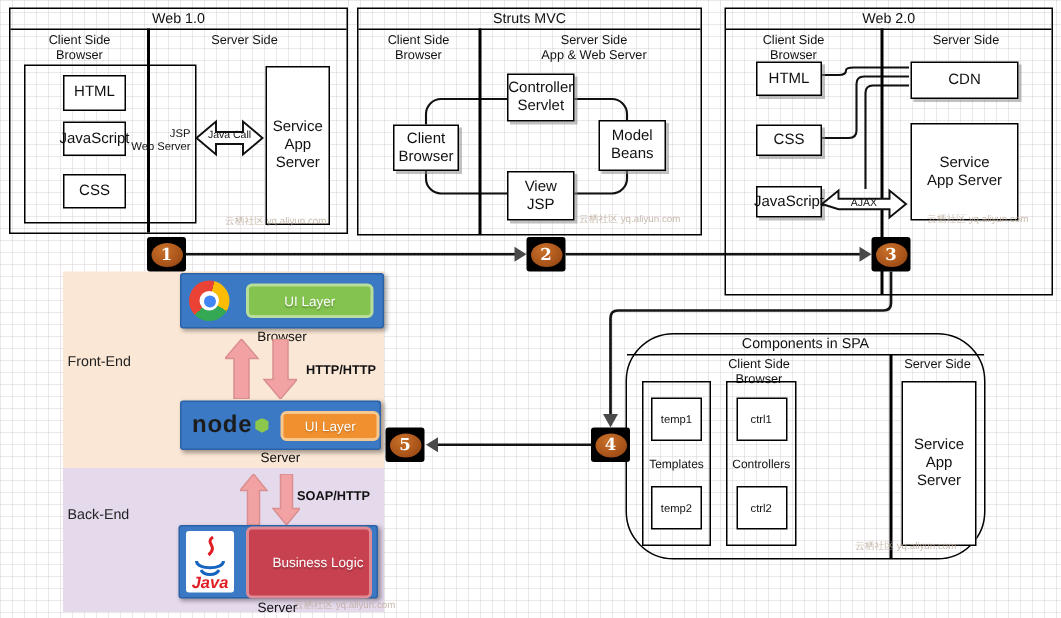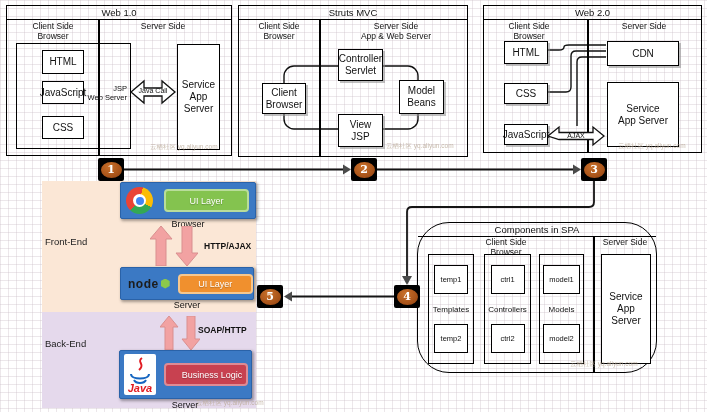--- a/index.html
+++ b/index.html
@@ -54,21 +54,21 @@
   .red{background:#c84150;border:2px solid #de8b94;}
   .caption{position:absolute;font-size:9px;color:#111;text-align:center;z-index:2;}
   .biglabel{position:absolute;font-size:8.5px;font-weight:bold;color:#111;z-index:2;}
   
   .chrome{width:27px;height:27px;border-radius:50%;position:relative;flex:none;
           background:conic-gradient(from -135deg,#ea4335 0deg 150deg,#fbbc05 150deg 255deg,#34a853 255deg 360deg);}
   .chrome .w{position:absolute;left:7px;top:7px;width:13px;height:13px;border-radius:50%;background:#fff;}
   .chrome .b{position:absolute;left:9.5px;top:9.5px;width:8px;height:8px;border-radius:50%;background:#4285f4;}
   
   .nodelogo{display:flex;align-items:center;gap:2px;margin-left:7px;}
-  .nodelogo .txt{font-weight:bold;font-size:12px;color:#1c1c1c;letter-spacing:.5px;}
+  .nodelogo .txt{font-weight:bold;font-size:16px;color:#1c1c1c;letter-spacing:.5px;}
   .hex{width:9px;height:10px;background:#8cc84b;
        clip-path:polygon(50% 0%,100% 25%,100% 75%,50% 100%,0% 75%,0% 25%);}
   
   .javapanel{width:32px;height:41px;background:#fff;border-radius:2px;margin-left:4px;flex:none;
              display:flex;align-items:flex-end;justify-content:center;}
   
   .spacol{position:absolute;border:1.2px solid #000;box-sizing:border-box;z-index:2;
           display:flex;flex-direction:column;align-items:center;justify-content:space-between;
           padding:10px 0;background:transparent;}
   .spacol .item{width:34px;height:29px;border:1.2px solid #000;background:#fff;box-sizing:border-box;
@@ -126,21 +126,21 @@
   <div class="box shadow preline" style="left:23px;top:77px;width:44px;height:31px;">Client
 Browser</div>
   <div class="box shadow preline" style="left:160px;top:74px;width:45px;height:34px;">Model
 Beans</div>
   <div class="box shadow preline" style="left:99px;top:43px;width:45px;height:32px;">Controller
 Servlet</div>
   <div class="box shadow preline" style="left:99px;top:108px;width:45px;height:33px;">View
 JSP</div>
 </div>
 
-<div class="panel" style="left:483px;top:5px;width:219px;height:148px;">
+<div class="panel" style="left:483px;top:5px;width:219px;height:192px;">
   <div class="ptitle">Web 2.0</div>
   <div class="divider" style="left:103px;"></div>
   <div class="sechead preline" style="left:15px;top:16px;width:60px;">Client Side
 Browser</div>
   <div class="sechead" style="left:130px;top:16px;width:60px;">Server Side</div>
   <div class="box shadow" style="left:20px;top:35px;width:44px;height:23px;">HTML</div>
   <div class="box shadow" style="left:20px;top:77px;width:44px;height:21px;">CSS</div>
   <div class="box shadow" style="left:20px;top:118px;width:44px;height:21px;">JavaScript</div>
   <div class="box shadow" style="left:123px;top:35px;width:72px;height:25px;">CDN</div>
   <div class="box preline" style="left:123px;top:76px;width:72px;height:65px;">Service
@@ -157,46 +157,41 @@
   <div class="spacol" style="left:10px;top:31px;width:46px;height:110px;">
     <div class="item">temp1</div>
     <div class="collabel">Templates</div>
     <div class="item">temp2</div>
   </div>
   <div class="spacol" style="left:66px;top:31px;width:47px;height:110px;">
     <div class="item">ctrl1</div>
     <div class="collabel">Controllers</div>
     <div class="item">ctrl2</div>
   </div>
-  <div class="spacol" style="left:121px;top:31px;width:45px;height:110px;">
-    <div class="item" style="width:37px;">model1</div>
-    <div class="collabel">Models</div>
-    <div class="item" style="width:37px;">model2</div>
-  </div>
   <div class="box preline" style="left:183px;top:31px;width:50px;height:110px;">Service
 App Server</div>
 </div>
 
 <div class="regionlabel" style="left:45px;top:236px;">Front-End</div>
 <div class="regionlabel" style="left:45px;top:338px;">Back-End</div>
 
 <div class="bluebox" style="left:120px;top:182px;width:136px;height:37px;">
   <div class="chrome" style="margin-left:5px;">
       <div class="w"></div>
       <div class="b"></div>
     </div>
   <div class="uibtn green" style="margin-left:11px;width:85px;height:23px;">UI Layer</div>
 </div>
 <div class="caption" style="left:158px;top:219px;width:60px;">Browser</div>
 
 <svg class="abs" style="left:150px;top:226px;z-index:2;" width="48" height="40" viewBox="0 0 48 40">
   <polygon points="11,0 22,13 16,13 16,40 6,40 6,13 0,13" fill="#f2a2a2" stroke="#d98f8f" stroke-width="1"></polygon>
   <polygon points="32,0 42,0 42,27 48,27 37,40 26,27 32,27" fill="#f2a2a2" stroke="#d98f8f" stroke-width="1"></polygon>
 </svg>
-<div class="biglabel" style="left:204px;top:241px;">HTTP/AJAX</div>
+<div class="biglabel" style="left:204px;top:241px;">HTTP/HTTP</div>
 
 <div class="bluebox" style="left:120px;top:267px;width:134px;height:33px;">
   <div class="nodelogo">
     <span class="txt">node</span>
     <span class="hex"></span>
   </div>
   <div class="uibtn orange" style="margin-left:8px;width:80px;height:20px;">UI Layer</div>
 </div>
 <div class="caption" style="left:157px;top:300px;width:60px;">Server</div>
 
@@ -208,21 +203,21 @@
 
 <div class="bluebox" style="left:119px;top:350px;width:133px;height:49px;">
   <div class="javapanel">
     <svg width="30" height="40" viewBox="0 0 30 40">
       <path d="M17,3 C11,7 21,9 14,15" stroke="#e11b22" stroke-width="2" fill="none"></path>
       <path d="M6,19 C6,25 24,25 24,19" stroke="#1565c0" stroke-width="2" fill="none"></path>
       <path d="M9,25 C11,29 19,29 21,25" stroke="#1565c0" stroke-width="2" fill="none"></path>
       <text x="15" y="37" text-anchor="middle" font-size="11" font-style="italic" font-weight="bold" fill="#e11b22">Java</text>
     </svg>
   </div>
-  <div class="uibtn red" style="margin-left:8px;width:84px;height:23px;padding-left:12px;">Business Logic</div>
+  <div class="uibtn red" style="margin-left:8px;width:84px;height:48px;padding-left:12px;">Business Logic</div>
 </div>
 <div class="caption" style="left:155px;top:400px;width:60px;">Server</div>
 
 <svg id="arrows" width="707" height="412" viewBox="0 0 707 412">
   <path class="dbl" d="M131,92 L144,81 L144,88 L162,88 L162,81 L175,92 L162,103 L162,96 L144,96 L144,103 Z"></path>
   <path class="dbl" d="M548,136 L559,127 L559,132.5 L593,132.5 L593,127 L604,136 L593,145 L593,139.5 L559,139.5 Z"></path>
 </svg>
 <div class="arrlabel" style="left:131px;top:87px;width:44px;">Java Call</div>
 <div class="arrlabel" style="left:560px;top:132px;width:32px;">AJAX</div>
 

